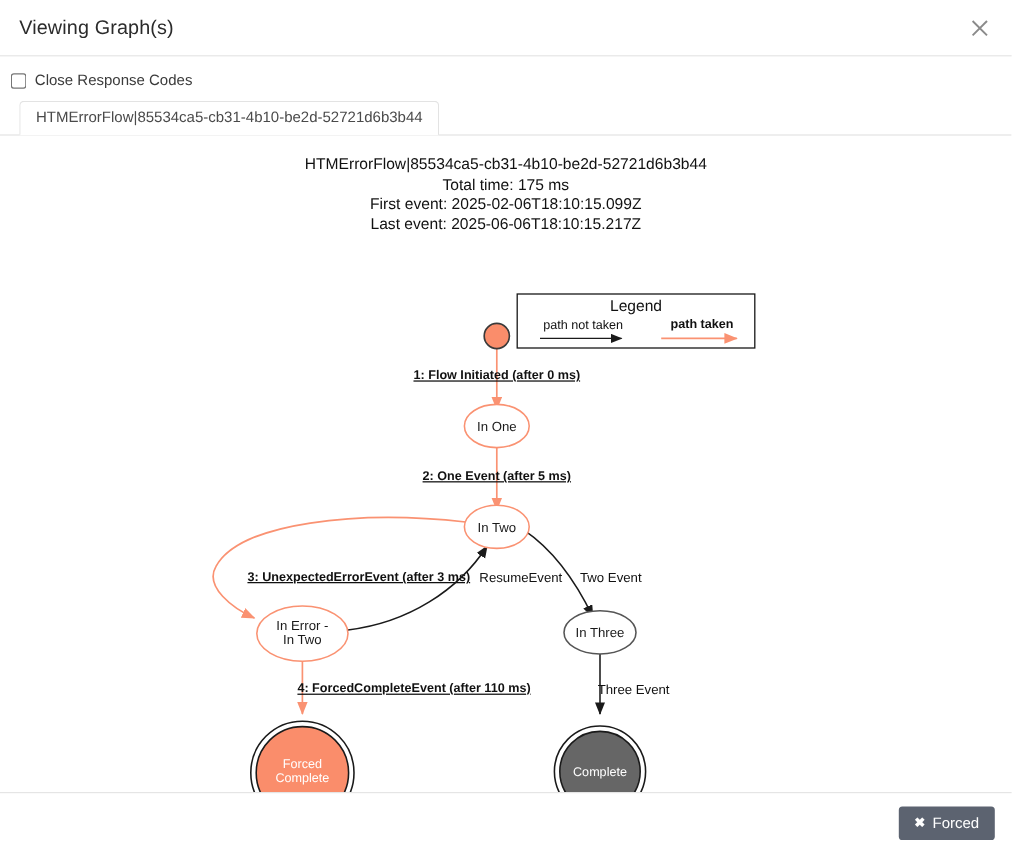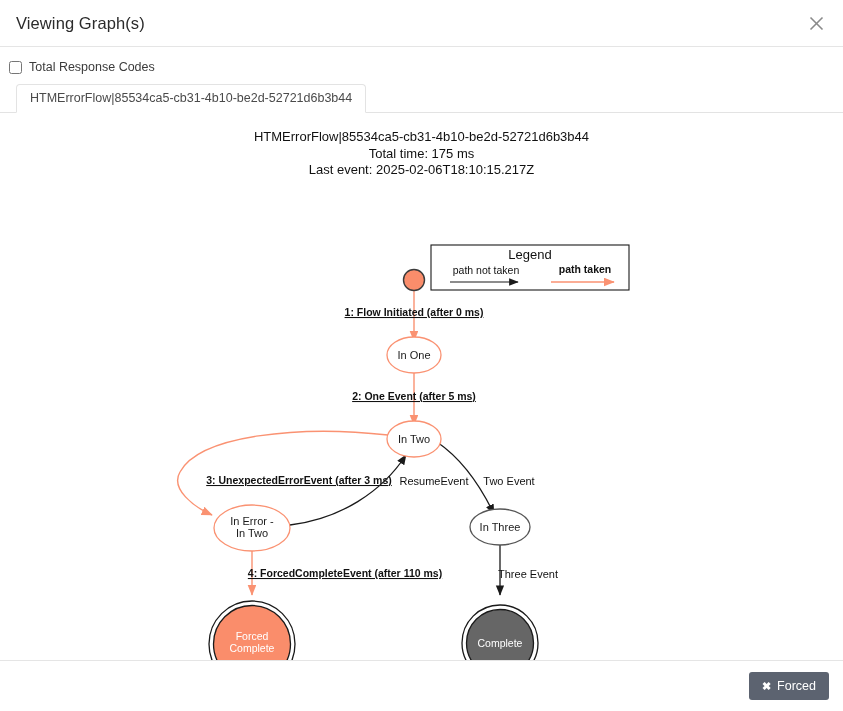--- a/index.html
+++ b/index.html
@@ -201,31 +201,32 @@
         <line x1="2.5" y1="2.5" x2="14.5" y2="14.5" stroke="#8a8a8a" stroke-width="1.6"></line>
         <line x1="14.5" y1="2.5" x2="2.5" y2="14.5" stroke="#8a8a8a" stroke-width="1.6"></line>
       </svg>
     </div>
   </div>
 
   <div class="modal-body">
 
     <div class="checkbox-row">
       <input type="checkbox" id="src" style="">
-      <label class="checkbox-label" for="src">Total Response Codes</label>
+      <label class="checkbox-label" for="src">Close Response Codes</label>
     </div>
 
     <div class="tab-strip">
       <div class="tab">HTMErrorFlow|85534ca5-cb31-4b10-be2d-52721d6b3b44</div>
     </div>
 
     <div class="graph-summary">
       <div>HTMErrorFlow|85534ca5-cb31-4b10-be2d-52721d6b3b44</div>
       <div>Total time: 175 ms</div>
-      <div>Last event: 2025-02-06T18:10:15.217Z</div>
+      <div>First event: 2025-02-06T18:10:15.099Z</div>
+      <div>Last event: 2025-06-06T18:10:15.217Z</div>
     </div>
 
     <div class="graph-canvas">
       <svg width="843" height="460" viewBox="0 0 843 460">
         <defs>
           <marker id="arrowTaken" markerWidth="9" markerHeight="9" refX="7.4" refY="3.2" orient="auto" markerUnits="strokeWidth">
             <path d="M0,0 L8,3.2 L0,6.4 z" fill="#FA9272"></path>
           </marker>
           <marker id="arrowPlain" markerWidth="9" markerHeight="9" refX="7.4" refY="3.2" orient="auto" markerUnits="strokeWidth">
             <path d="M0,0 L8,3.2 L0,6.4 z" fill="#1a1a1a"></path>

